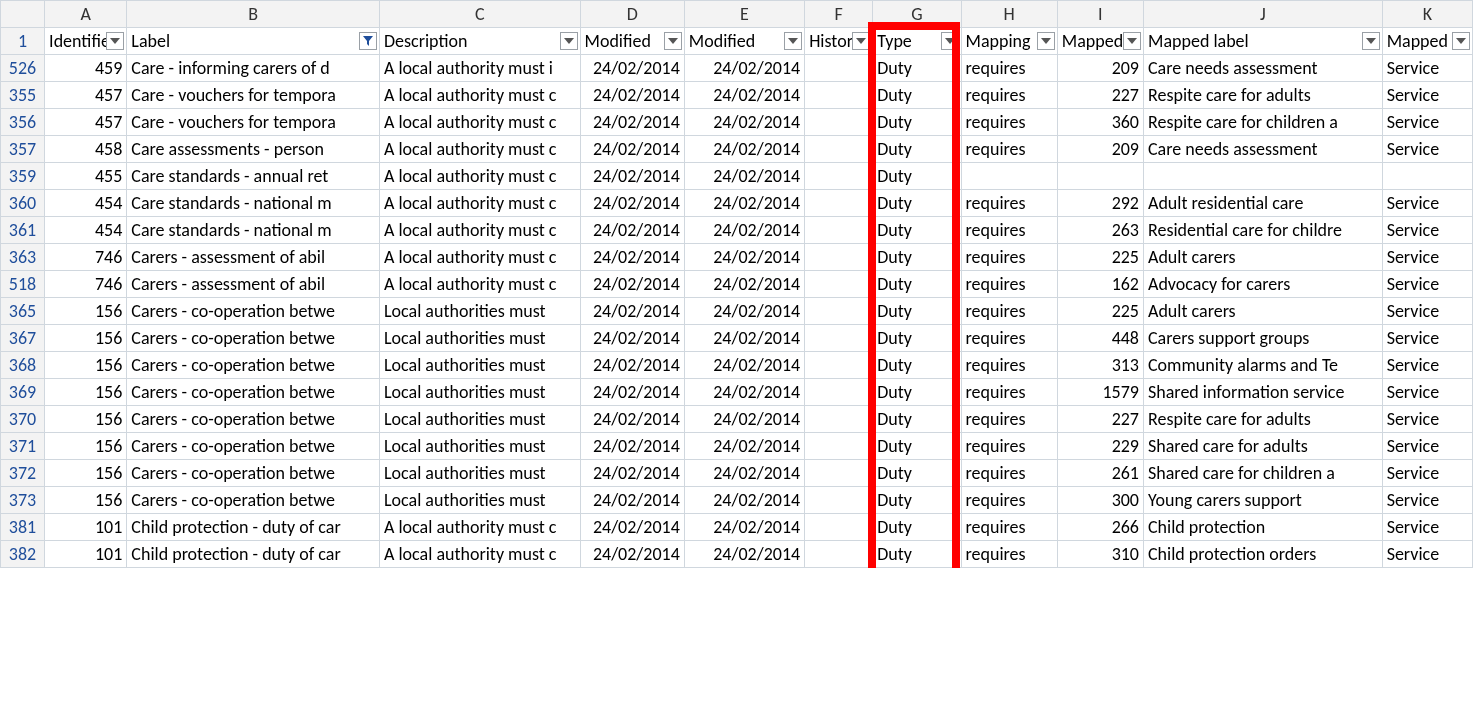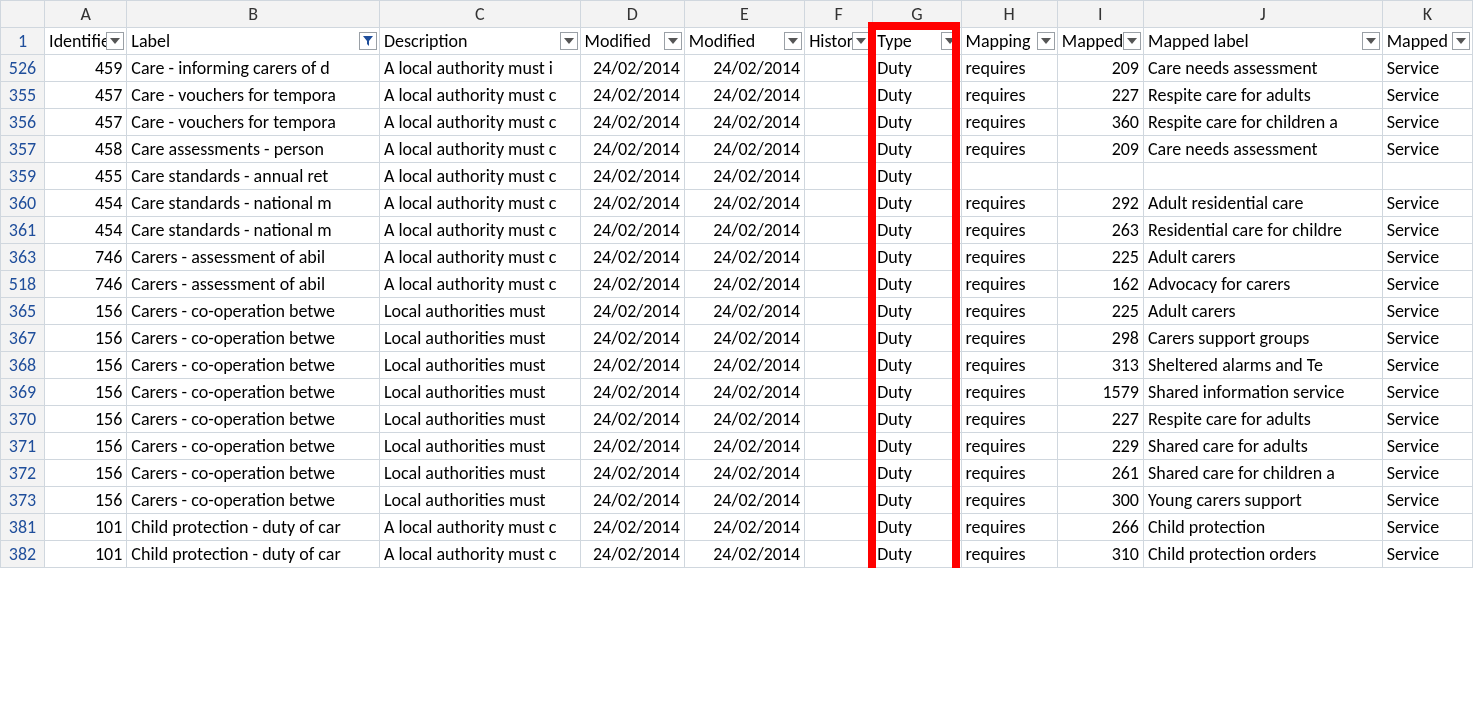--- a/index.html
+++ b/index.html
@@ -336,36 +336,36 @@
         <tr>
           <td class="rownum">367</td>
           <td class="num">156</td>
           <td class="txt">Carers - co-operation betwe</td>
           <td class="txt">Local authorities must</td>
           <td class="txt" style="text-align: right;">24/02/2014</td>
           <td class="txt" style="text-align: right;">24/02/2014</td>
           <td class="txt"></td>
           <td class="txt">Duty</td>
           <td class="txt">requires</td>
-          <td class="num">298</td>
+          <td class="num">448</td>
           <td class="txt">Carers support groups</td>
           <td class="txt">Service</td>
         </tr>
         <tr>
           <td class="rownum">368</td>
           <td class="num">156</td>
           <td class="txt">Carers - co-operation betwe</td>
           <td class="txt">Local authorities must</td>
           <td class="txt" style="text-align: right;">24/02/2014</td>
           <td class="txt" style="text-align: right;">24/02/2014</td>
           <td class="txt"></td>
           <td class="txt">Duty</td>
           <td class="txt">requires</td>
           <td class="num">313</td>
-          <td class="txt">Sheltered alarms and Te</td>
+          <td class="txt">Community alarms and Te</td>
           <td class="txt">Service</td>
         </tr>
         <tr>
           <td class="rownum">369</td>
           <td class="num">156</td>
           <td class="txt">Carers - co-operation betwe</td>
           <td class="txt">Local authorities must</td>
           <td class="txt" style="text-align: right;">24/02/2014</td>
           <td class="txt" style="text-align: right;">24/02/2014</td>
           <td class="txt"></td>

